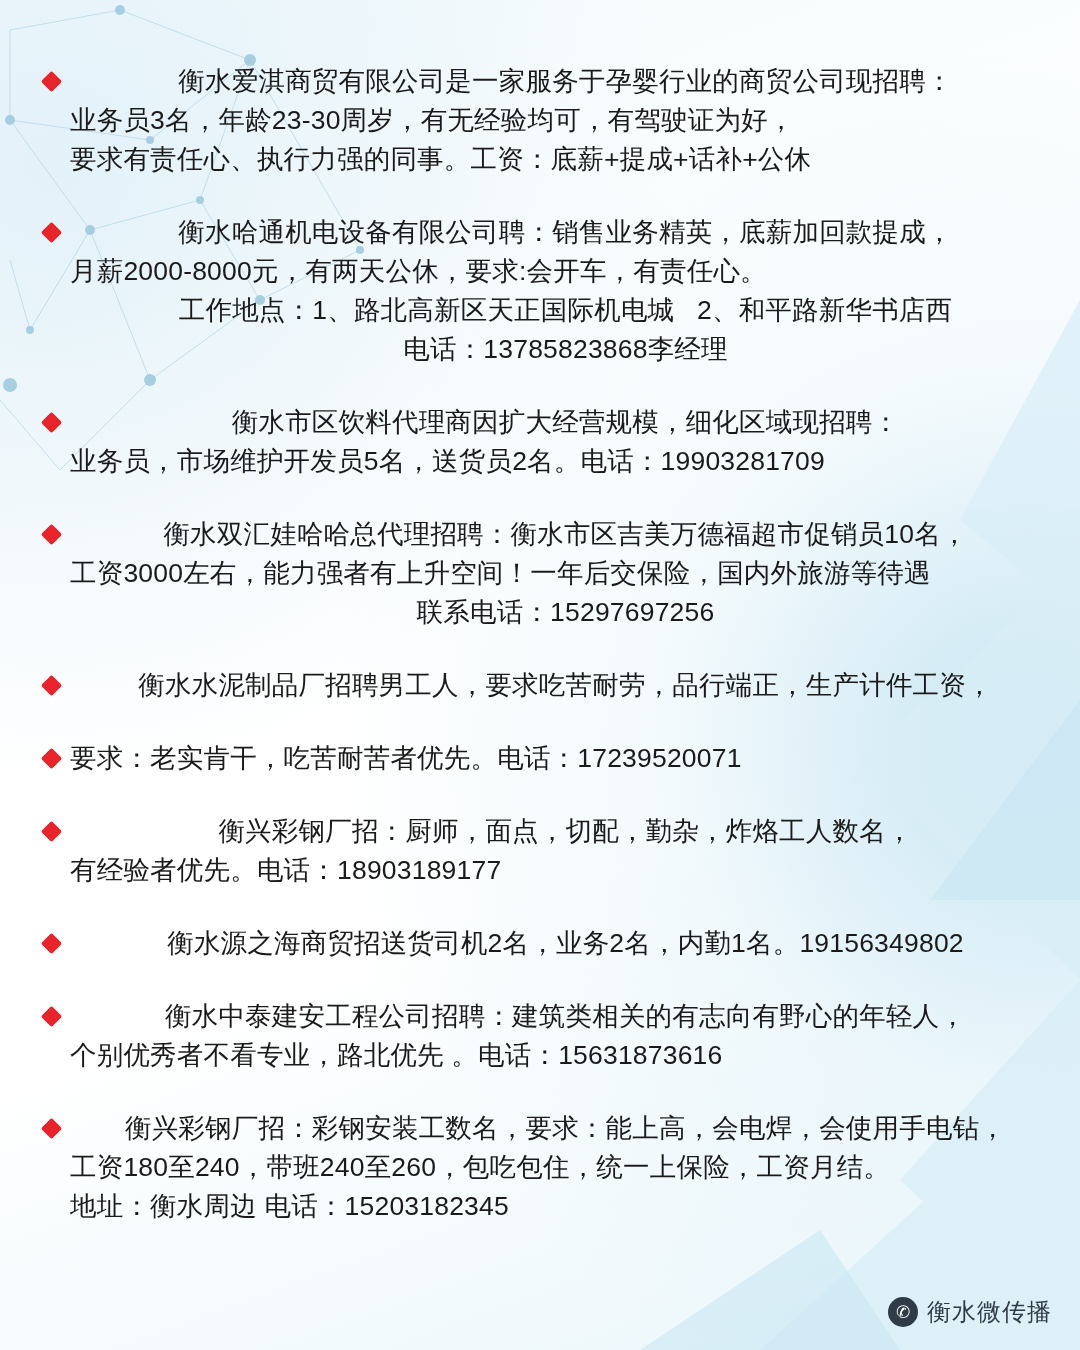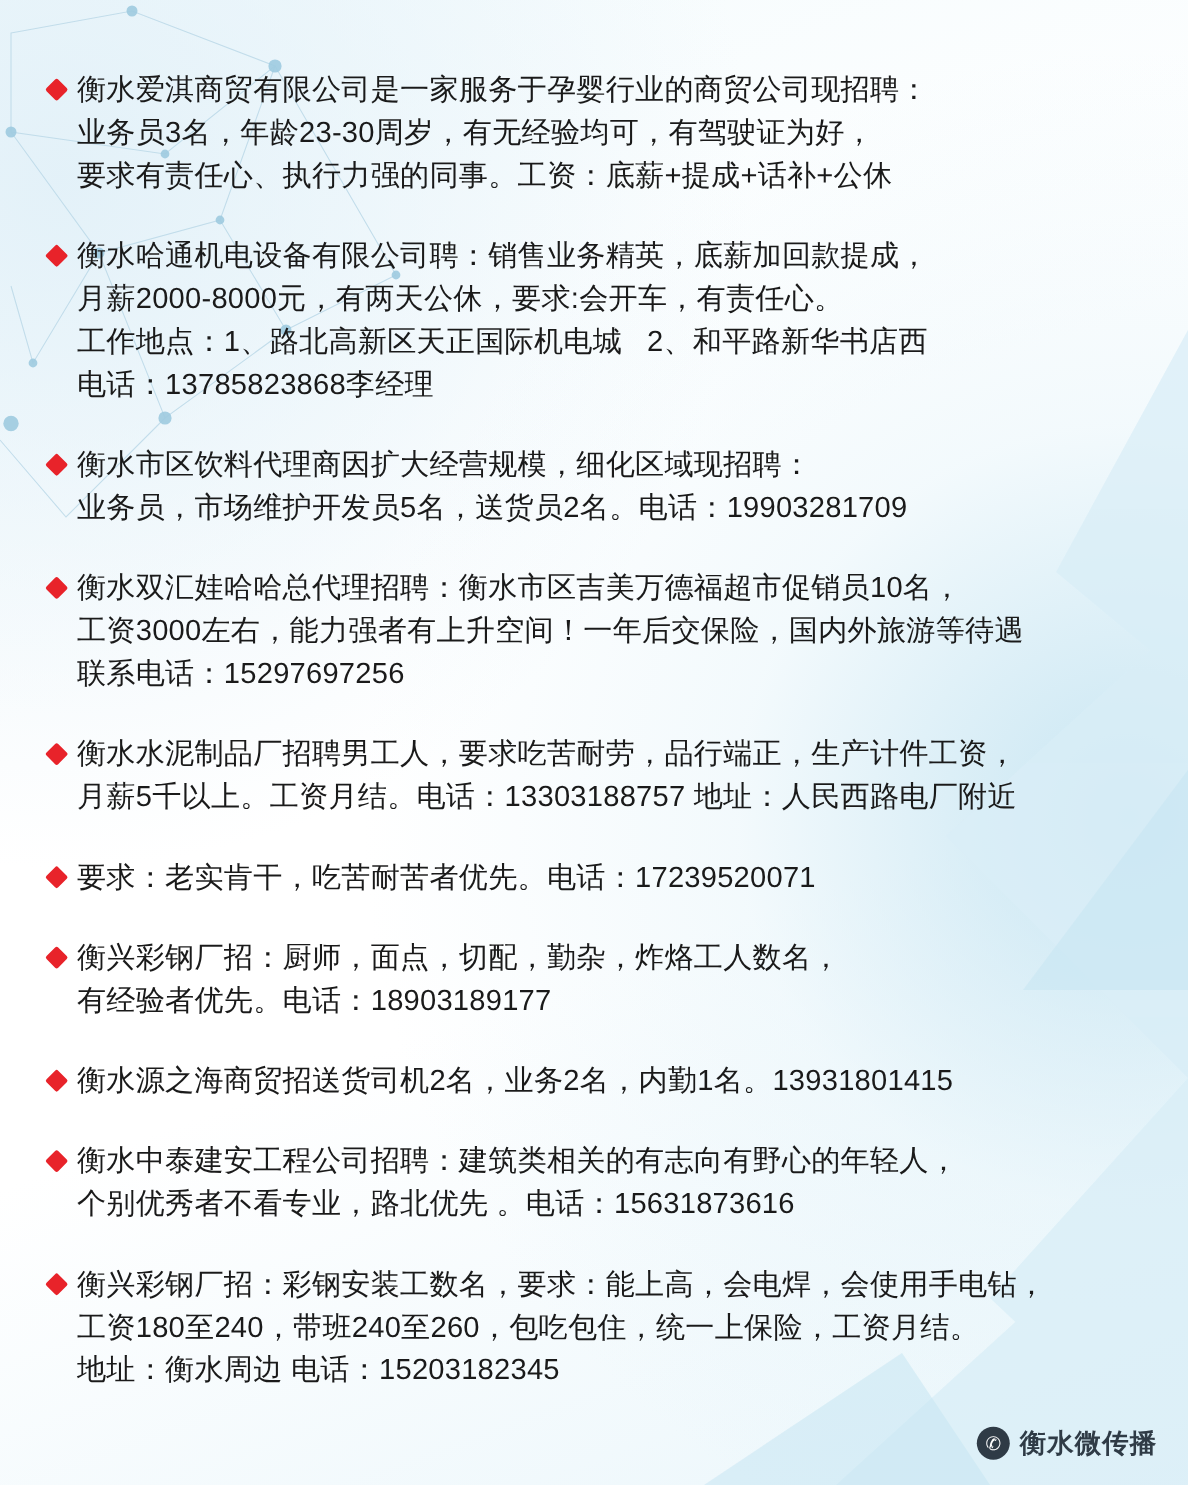--- a/index.html
+++ b/index.html
@@ -51,21 +51,21 @@
     border-radius: 2px;
   }
   .line {
     font-size: 26.5px;
     line-height: 39px;
     color: #1a1a1a;
     letter-spacing: 0.2px;
     white-space: pre;
     font-weight: 500;
   }
-  .line.ind0 { margin-left: 0; }
+  .line.ind0 { margin-left: 15px; text-align: center; }
   .line.ind1 { }
   .line.indneg { margin-left: -18px; }
   .footer {
     position: absolute;
     right: 28px;
     bottom: 22px;
     display: flex;
     align-items: center;
     gap: 9px;
   }
@@ -77,21 +77,21 @@
     display: flex;
     align-items: center;
     justify-content: center;
     color: #ffffff;
     font-size: 17px;
     line-height: 1;
   }
   .footer-label {
     font-size: 24px;
     color: #2f3b46;
-    font-weight: 700;
+    font-weight: 400;
     letter-spacing: 1px;
   }
 </style>
 </head>
 <body>
 
 <div class="page">
 
   <svg class="bg-svg" viewBox="0 0 1080 1350" preserveAspectRatio="none">
     <g stroke="#bcd9e8" stroke-width="1" fill="none" opacity="0.85">
@@ -153,37 +153,36 @@
     <div class="ad">
       <span class="bullet"></span>
       <div class="line ind0">衡水双汇娃哈哈总代理招聘：衡水市区吉美万德福超市促销员10名，</div>
       <div class="line ind1">工资3000左右，能力强者有上升空间！一年后交保险，国内外旅游等待遇</div>
       <div class="line ind0">联系电话：15297697256</div>
     </div>
 
     <div class="ad">
       <span class="bullet"></span>
       <div class="line ind0">衡水水泥制品厂招聘男工人，要求吃苦耐劳，品行端正，生产计件工资，</div>
-      <div class="line ind1">月薪5千以上。工资月结。电话：13303188757 地址：人民西路电厂附近</div>
     </div>
 
     <div class="ad">
       <span class="bullet"></span>
       <div class="line ind1">要求：老实肯干，吃苦耐苦者优先。电话：17239520071</div>
     </div>
 
     <div class="ad">
       <span class="bullet"></span>
       <div class="line ind0">衡兴彩钢厂招：厨师，面点，切配，勤杂，炸烙工人数名，</div>
       <div class="line ind1">有经验者优先。电话：18903189177</div>
     </div>
 
     <div class="ad">
       <span class="bullet"></span>
-      <div class="line ind0">衡水源之海商贸招送货司机2名，业务2名，内勤1名。13931801415</div>
+      <div class="line ind0">衡水源之海商贸招送货司机2名，业务2名，内勤1名。19156349802</div>
     </div>
 
     <div class="ad">
       <span class="bullet"></span>
       <div class="line ind0">衡水中泰建安工程公司招聘：建筑类相关的有志向有野心的年轻人，</div>
       <div class="line ind1">个别优秀者不看专业，路北优先 。电话：15631873616</div>
     </div>
 
     <div class="ad">
       <span class="bullet"></span>

